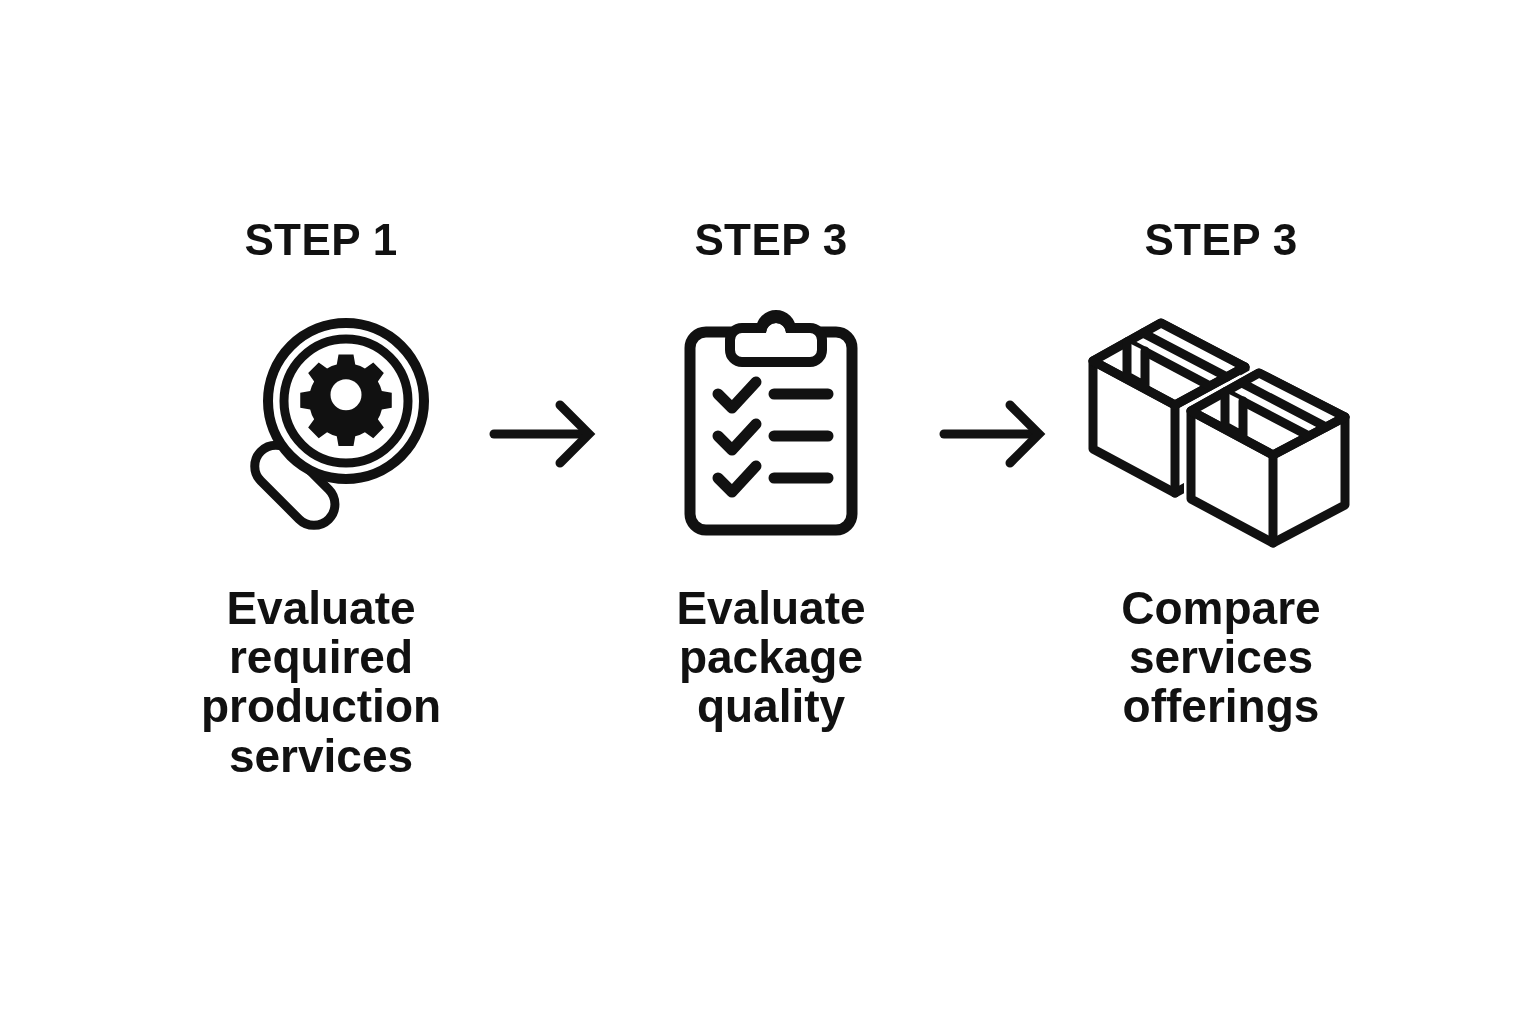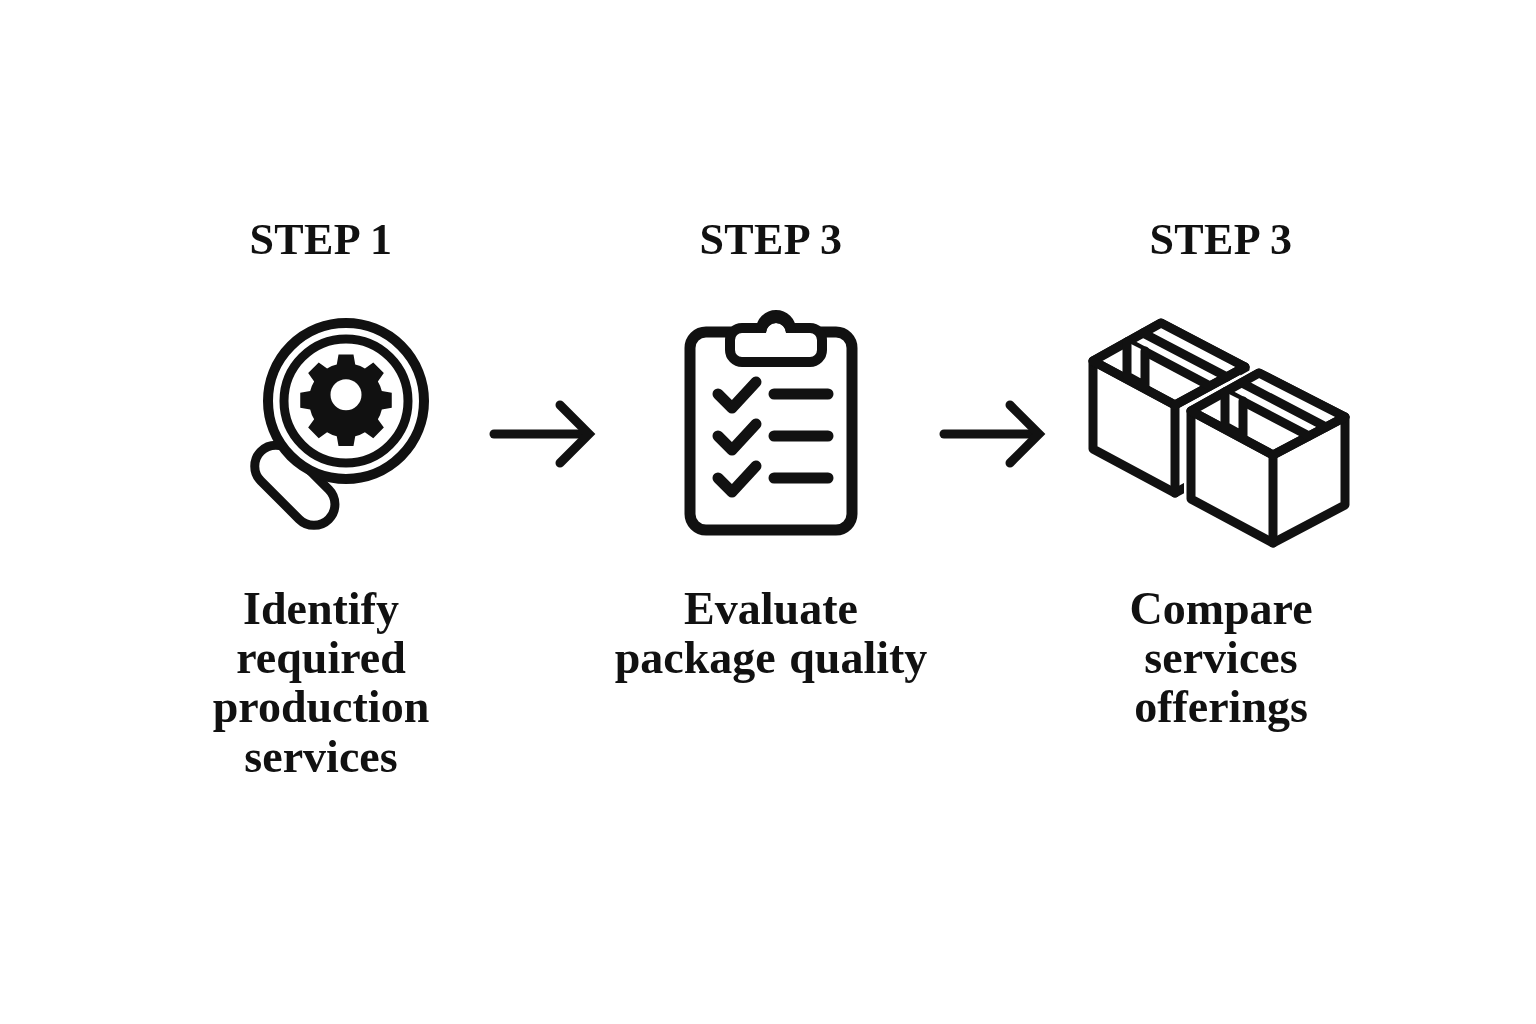--- a/index.html
+++ b/index.html
@@ -26,21 +26,20 @@
   .flow {
     position: absolute;
     left: 0;
     top: 0;
     width: 1536px;
     height: 1024px;
     display: flex;
     flex-direction: row;
     align-items: flex-start;
     justify-content: center;
-    font-family: Liberation Serif, serif;
   }
 
   .step {
     position: relative;
     width: 300px;
     display: flex;
     flex-direction: column;
     align-items: center;
   }
 
@@ -128,21 +127,21 @@
                 A 34.5 34.5 0 0 1 -40.7 17.7 L -52 15.7 L -52 -1.3 L -40.7 -3.3
                 A 34.5 34.5 0 0 1 -36.2 -14.3 L -43 -23.8 L -31 -35.8 L -21.5 -29
                 A 34.5 34.5 0 0 1 -10.5 -33.5 Z
                 " transform="translate(0 -7) scale(0.88)"></path>
               <circle cx="0" cy="-6.2" r="15.5" fill="#ffffff"></circle>
             </g>
           </svg>
         </span>
       </div>
 
-      <div class="caption">Identify required production services</div>
+      <div class="caption">Evaluate required production services</div>
     </div>
 
     <div class="arrow-cell">
       <div class="arrow-inner">
         <span>
           <svg width="116" height="76" viewBox="0 0 116 76" fill="none">
             <line x1="6" y1="38" x2="96" y2="38" stroke="#111111" stroke-width="9" stroke-linecap="round"></line>
             <polyline points="72,9 101,38 72,67" stroke="#111111" stroke-width="9" stroke-linecap="round" stroke-linejoin="miter" fill="none"></polyline>
           </svg>
         </span>

